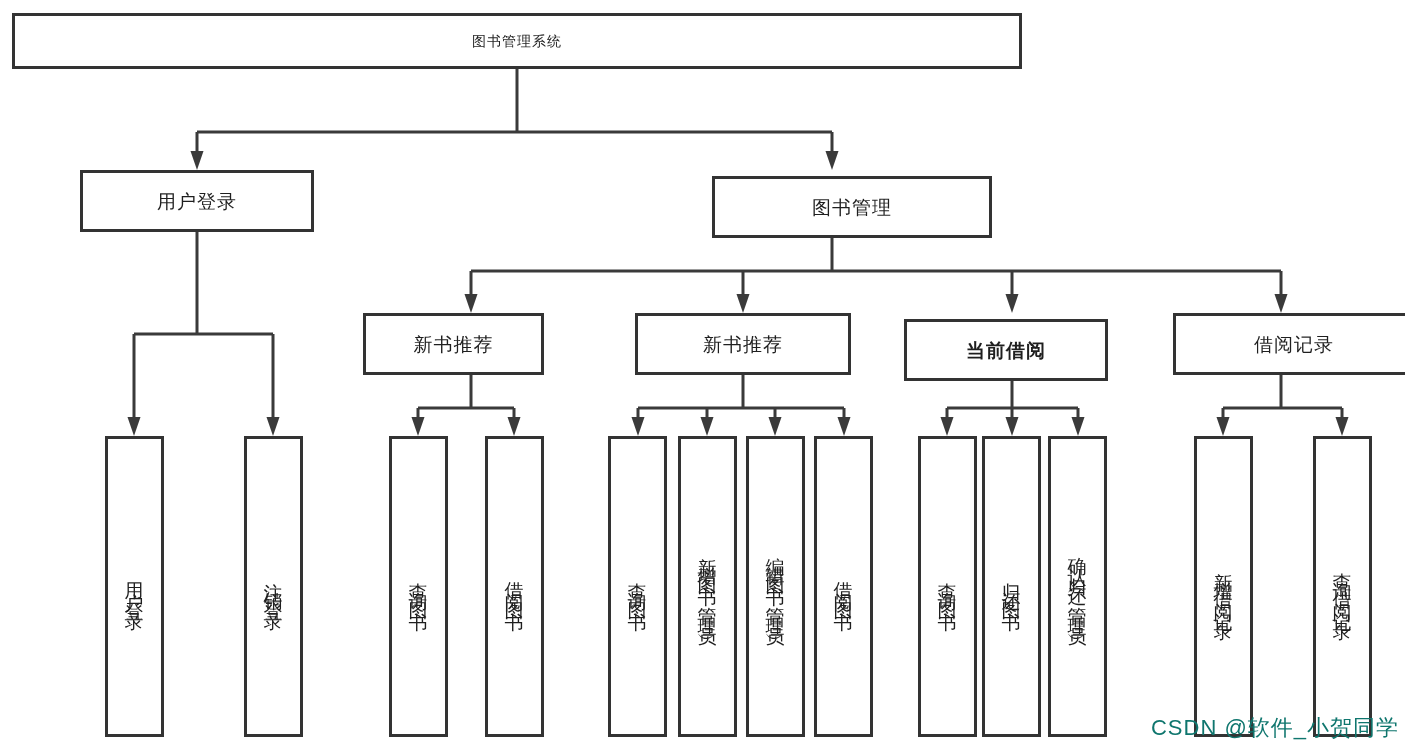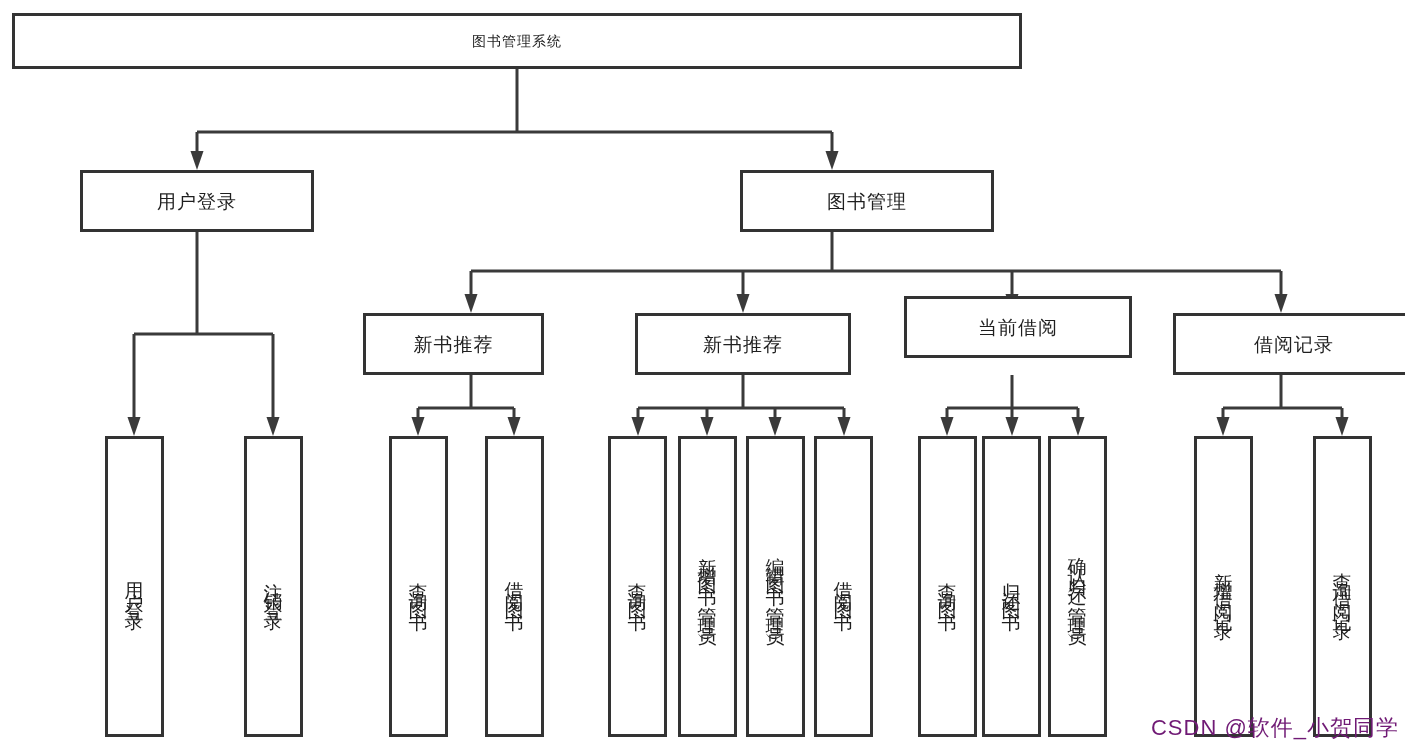--- a/index.html
+++ b/index.html
@@ -47,21 +47,21 @@
     text-orientation: mixed;
     font-size: 19px;
     letter-spacing: 10px;
   }
   .watermark {
     position: absolute;
     right: 6px;
     bottom: 4px;
     z-index: 2;
     font-size: 22px;
-    color: #701a75;
+    color: #0f766e;
     letter-spacing: 1px;
     white-space: nowrap;
   }
   .line { stroke: #3a3a3a; stroke-width: 3; fill: none; }
   .arrow { fill: #3a3a3a; stroke: none; }
 </style>
 </head>
 <body>
 
 <div class="canvas">
@@ -98,25 +98,25 @@
     <path class="arrow" d="M1078,436 L1071.5,417 L1084.5,417 Z"></path>
 
     <path class="line" d="M1281,375 V408 M1223,408 H1342 M1223,408 V420 M1342,408 V420"></path>
     <path class="arrow" d="M1223,436 L1216.5,417 L1229.5,417 Z"></path>
     <path class="arrow" d="M1342,436 L1335.5,417 L1348.5,417 Z"></path>
   </svg>
 
   <div class="box root">图书管理系统</div>
 
   <div class="box lvl" style="left:80px; top:170px; width:234px;">用户登录</div>
-  <div class="box lvl" style="left:712px; top:170px; width:254px;margin-left:28px;">图书管理</div>
+  <div class="box lvl" style="left:712px; top:176px; width:280px;">图书管理</div>
 
   <div class="box lvl" style="left:363px; top:313px; width:181px;">新书推荐</div>
   <div class="box lvl" style="left:635px; top:313px; width:216px;">新书推荐</div>
-  <div class="box lvl" style="left:904px; top:296px; width:228px;">当前借阅</div>
+  <div class="box lvl" style="left:904px; top:319px; width:204px;font-weight:bold;">当前借阅</div>
   <div class="box lvl" style="left:1173px; top:313px; width:242px;">借阅记录</div>
 
   <div class="box leaf" style="left:105px;">用户登录</div>
   <div class="box leaf" style="left:244px;">注销登录</div>
 
   <div class="box leaf" style="left:389px;">查询图书</div>
   <div class="box leaf" style="left:485px;">借阅图书</div>
 
   <div class="box leaf" style="left:608px;">查询图书</div>
   <div class="box leaf" style="left:678px;">新增图书（管理员）</div>

